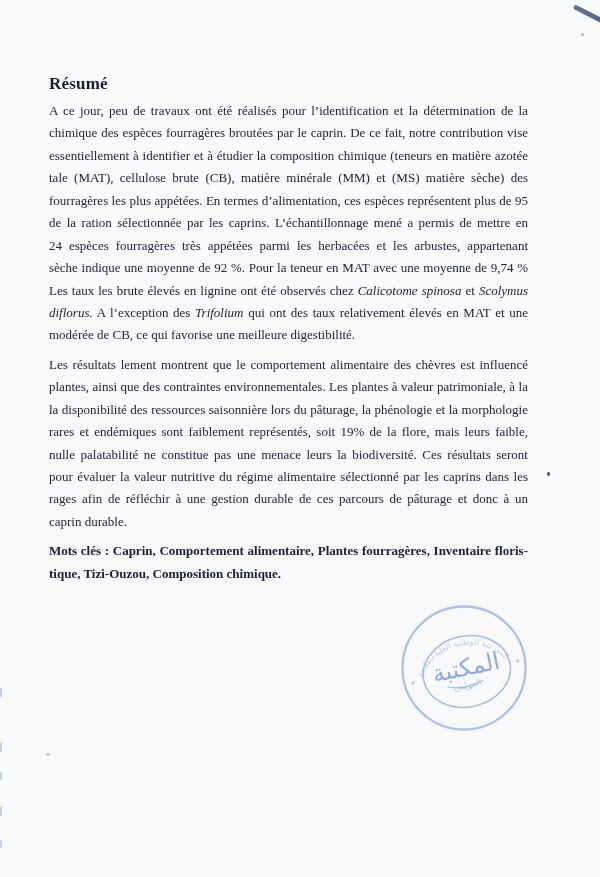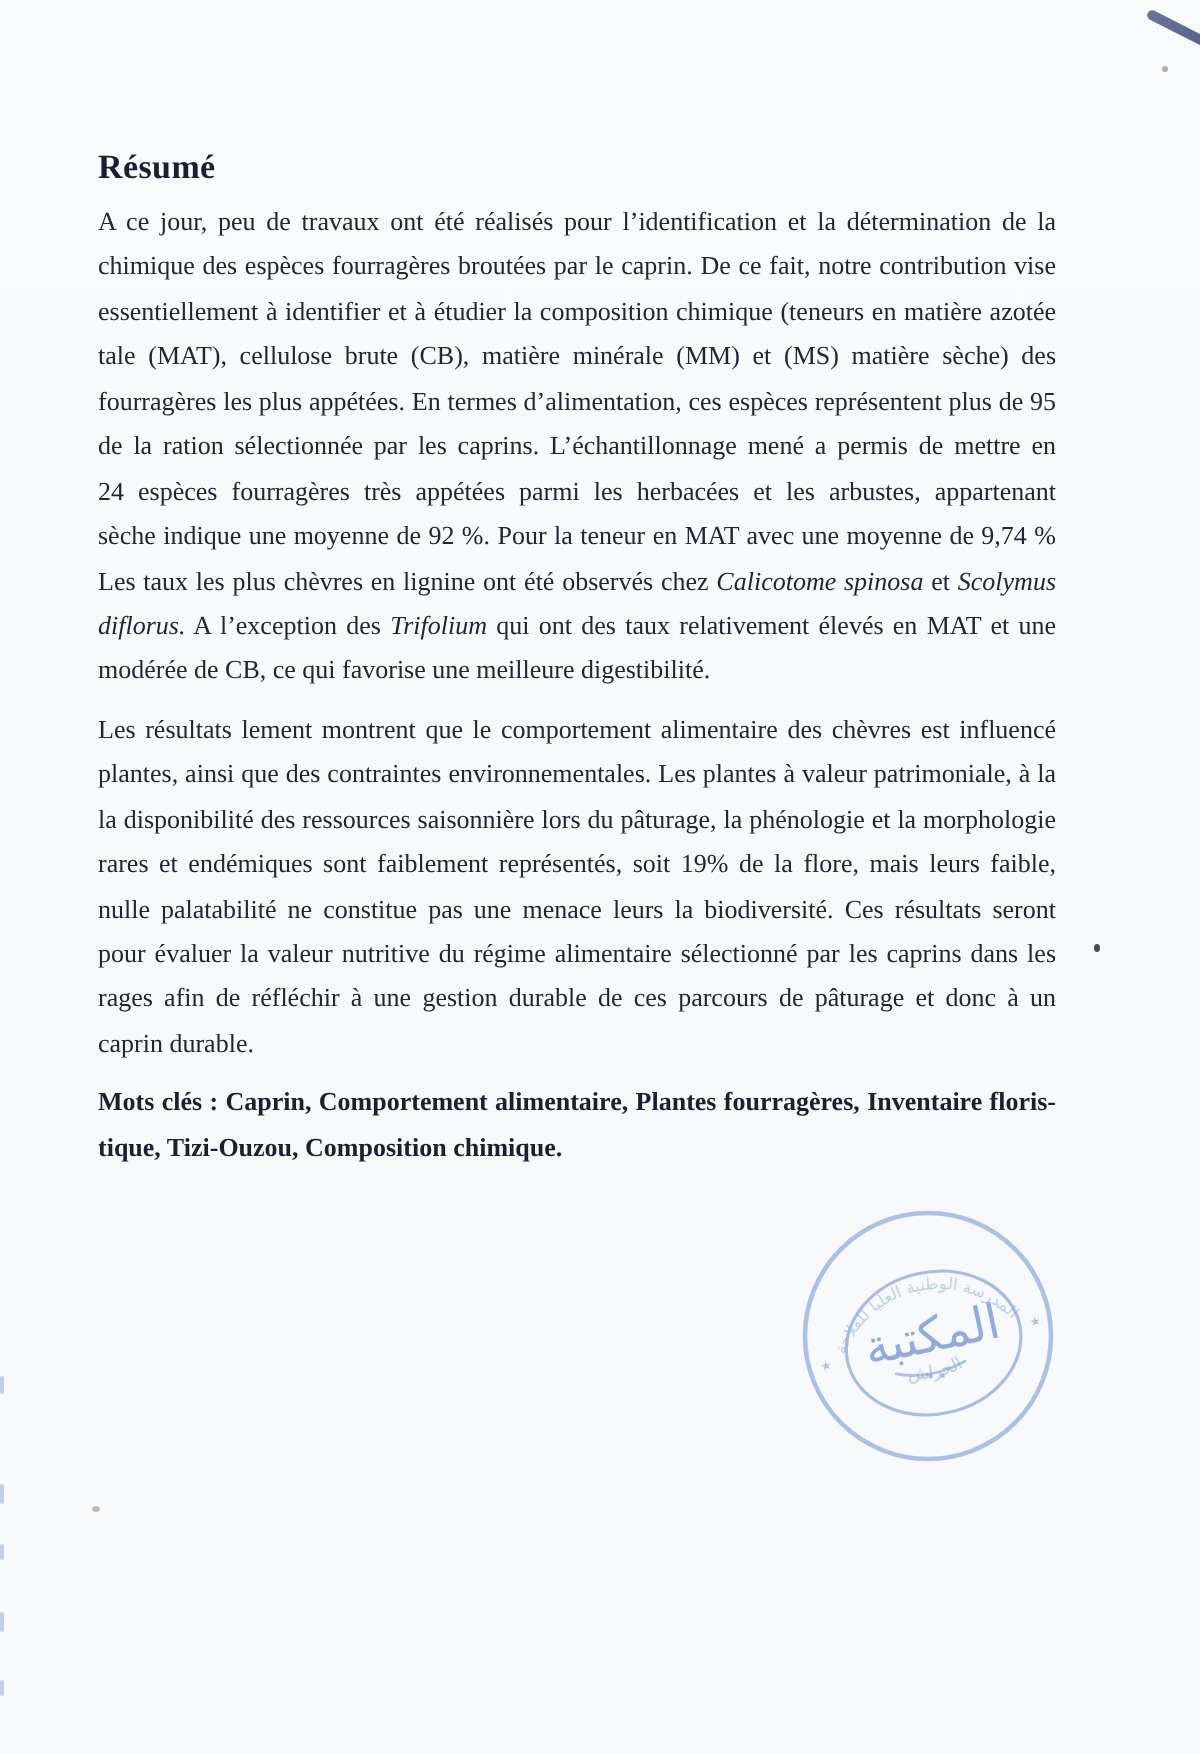--- a/index.html
+++ b/index.html
@@ -89,21 +89,21 @@
   <div class="body-text">
       <div class="paragraph">
         <div class="line"><span>A ce jour, peu de travaux ont été réalisés pour l’identification et la détermination de la valeur</span></div>
         <div class="line"><span>chimique des espèces fourragères broutées par le caprin. De ce fait, notre contribution vise</span></div>
         <div class="line"><span>essentiellement à identifier et à étudier la composition chimique (teneurs en matière azotée to-</span></div>
         <div class="line"><span>tale (MAT), cellulose brute (CB), matière minérale (MM) et (MS) matière sèche) des espèces</span></div>
         <div class="line"><span>fourragères les plus appétées. En termes d’alimentation, ces espèces représentent plus de 95 %</span></div>
         <div class="line"><span>de la ration sélectionnée par les caprins. L’échantillonnage mené a permis de mettre en évidence</span></div>
         <div class="line"><span>24 espèces fourragères très appétées parmi les herbacées et les arbustes, appartenant principa-</span></div>
         <div class="line"><span>sèche indique une moyenne de 92 %. Pour la teneur en MAT avec une moyenne de 9,74 % MS.</span></div>
-        <div class="line"><span>Les taux les plus chèvres en lignine ont été observés chez </span><span class="italic">Calicotome spinosa</span><span> et </span><span class="italic">Scolymus gran-</span></div>
+        <div class="line"><span>Les taux les brute élevés en lignine ont été observés chez </span><span class="italic">Calicotome spinosa</span><span> et </span><span class="italic">Scolymus gran-</span></div>
         <div class="line"><span class="italic">diflorus.</span><span> A l’exception des </span><span class="italic">Trifolium</span><span> qui ont des taux relativement élevés en MAT et une teneur</span></div>
         <div class="line last"><span>modérée de CB, ce qui favorise une meilleure digestibilité.</span></div>
       </div>
       <div class="paragraph">
         <div class="line"><span>Les résultats lement montrent que le comportement alimentaire des chèvres est influencé par</span></div>
         <div class="line"><span>plantes, ainsi que des contraintes environnementales. Les plantes à valeur patrimoniale, à la fois</span></div>
         <div class="line"><span>la disponibilité des ressources saisonnière lors du pâturage, la phénologie et la morphologie des</span></div>
         <div class="line"><span>rares et endémiques sont faiblement représentés, soit 19% de la flore, mais leurs faible, voire</span></div>
         <div class="line"><span>nulle palatabilité ne constitue pas une menace leurs la biodiversité. Ces résultats seront utilisés</span></div>
         <div class="line"><span>pour évaluer la valeur nutritive du régime alimentaire sélectionné par les caprins dans les pâtu-</span></div>

